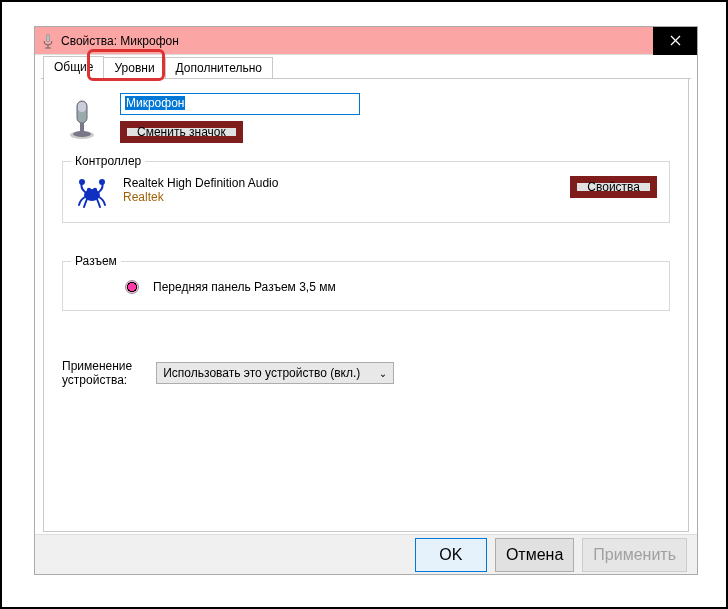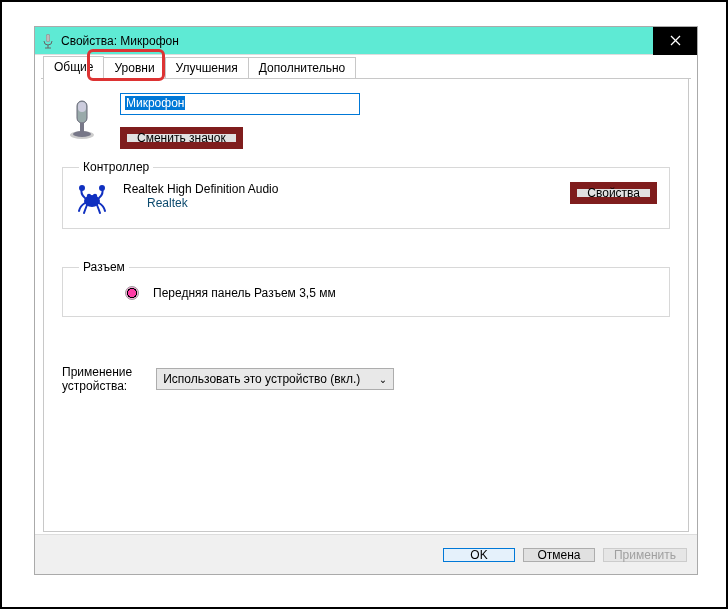--- a/index.html
+++ b/index.html
@@ -13,21 +13,21 @@
     border: 2px solid #000;
   }
   .outer {
     position: absolute;
     top: 24px; left: 32px; right: 28px; bottom: 32px;
     background: #fff;
     border: 1px solid #aaa;
   }
   .titlebar {
     height: 28px;
-    background: #5eead4;
+    background: #fca5a5;
     display: flex;
     align-items: center;
     justify-content: space-between;
     padding-left: 6px;
     border-bottom: 1px solid #ddd;
   }
   .titlebar-left { display: flex; align-items: center; gap: 6px; }
   .close-btn {
     width: 44px; height: 28px;
     display: flex; align-items: center; justify-content: center;
@@ -46,24 +46,24 @@
     border-top: 1px solid #ddd;
     background: #f0f0f0;
     display: flex;
     align-items: center;
     justify-content: flex-end;
     gap: 8px;
     padding-right: 10px;
   }
   .btn {
     min-width: 72px;
-    height: 14px;
+    height: 34px;
     background: #e1e1e1;
     border: 1px solid #adadad;
-    font-size: 12px;
+    font-size: 16px;
     padding: 0 10px;
     display: inline-flex;
     align-items: center;
     justify-content: center;
     cursor: default;
   }
   .btn.primary { background: #e5f1fb; border: 1px solid #0078d7; }
   .btn.disabled { color: #a0a0a0; border-color: #ccc; background:#e6e6e6;}
   .tabs {
     display: flex;
@@ -99,21 +99,21 @@
   .tab-panel {
     position:absolute;
     top:24px; left:2px; right:2px; bottom:2px;
     border:1px solid #c8c8c8;
     border-top:none;
     background:#fff;
     padding: 14px 18px;
   }
   .device-row { display:flex; align-items:flex-start; gap:18px; }
   .icon-box { width:40px; height:50px; display:flex; align-items:center; justify-content:center; }
-  .name-stack { display:flex; flex-direction:column; gap:12px; }
+  .name-stack { display:flex; flex-direction:column; gap:6px; }
   .text-input {
     width: 240px;
     height: 22px;
     border: 1px solid #0078d7;
     padding: 2px 4px;
     font-size: 12px;
   }
   .text-input .seltext { background:#0078d7; color:#fff; padding:0 1px;}
   .smallbtn {
     height: 22px;
@@ -127,26 +127,25 @@
   .group {
     border:1px solid #d8d8d8;
     margin-top:18px;
     position:relative;
     padding: 14px 12px 12px;
   }
   .group-title {
     position:absolute; top:-8px; left:8px;
     background:#fff; padding:0 4px;
     font-size:12px;
-    margin-left:8px;
   }
   .ctrl-row { display:flex; align-items:flex-start; gap:14px; }
   .crab-icon { width:34px; height:34px; display:flex;align-items:center;justify-content:center; }
   .ctrl-text { display:flex; flex-direction:column; gap:0; }
-  .link { color:#0c4a6e;margin-left:24px; }
+  .link { color:#a16207; }
   .jack-row { display:flex; align-items:center; gap:14px; padding:4px 0;}
   .jack-swatch {
     width:14px; height:14px; border-radius:50%;
     background: radial-gradient(circle at 50% 50%, #ff3aa6 0 45%, #000 46% 60%, #ffb0e0 61% 100%);
     border:1px solid #999;
   }
   .usage-row { display:flex; align-items:center; gap:24px; margin-top:48px;}
   .combo {
     width:238px; height:22px;
     border:1px solid #adadad;
@@ -181,21 +180,20 @@
         <line x1="1" y1="1" x2="10" y2="10" stroke="#fff" stroke-width="1.2"></line>
         <line x1="10" y1="1" x2="1" y2="10" stroke="#fff" stroke-width="1.2"></line>
       </svg>
     </div>
   </div>
 
   <div class="content">
     <div class="tabs">
       <div class="tab active">Общие</div>
       <div class="tab">Уровни</div>
-      <div class="tab">Улучшения</div>
       <div class="tab">Дополнительно</div>
       <div class="tab-line"></div>
     </div>
 
     <div class="red-ring" style="top:-6px; left:46px; width:78px; height:32px;"></div>
 
     <div class="tab-panel">
 
       <div class="device-row">
         <div class="icon-box">

